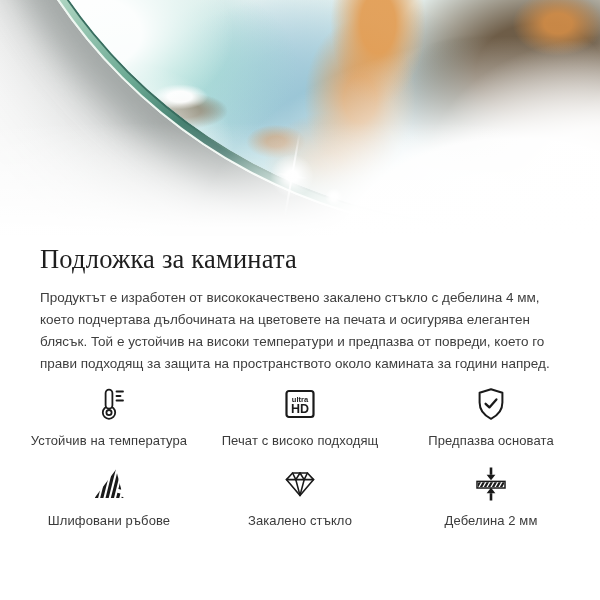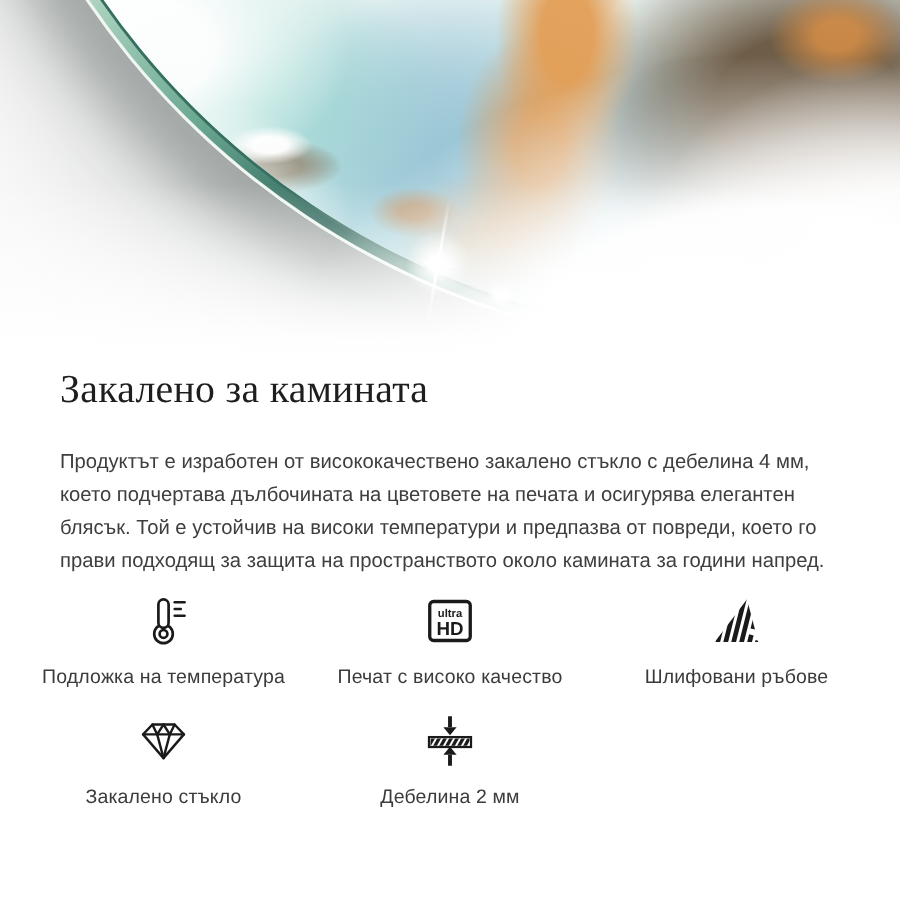--- a/index.html
+++ b/index.html
@@ -50,21 +50,21 @@
           background:linear-gradient(to bottom, rgba(255,255,255,0), #fff 45% 55%, rgba(255,255,255,0));}
   .sparkle .r2{position:absolute;left:-16px;top:-1.1px;width:32px;height:2.2px;
           background:linear-gradient(to right, rgba(255,255,255,0), #fff 45% 55%, rgba(255,255,255,0));}
   .mini-sparkle{position:absolute;left:325px;top:188px;width:18px;height:18px;border-radius:50%;
           background:radial-gradient(circle, rgba(255,255,255,0.95) 0 25%, rgba(255,255,255,0) 70%);}
 
   
   .content{padding:0 40px;}
   h1{margin:6px 0 0 0;font-family:"Liberation Serif",serif;font-weight:400;
      font-size:26.5px;line-height:35px;color:#1e1e1e;letter-spacing:0.2px;}
-  .desc{margin:20px 0 0 0;width:528px;font-size:13.5px;line-height:22px;color:#3e3e3e;}
+  .desc{margin:10px 0 0 0;width:528px;font-size:13.5px;line-height:22px;color:#3e3e3e;}
 
   
   .features{margin:9px -24px 0 -24px;display:grid;grid-template-columns:186px 196px 186px;
      justify-content:space-between;row-gap:16px;}
   .feature{display:flex;flex-direction:column;align-items:center;}
   .icon-box{height:44px;display:flex;align-items:flex-start;justify-content:center;}
   .feature-label{margin-top:5px;font-size:13px;color:#3b3b3b;text-align:center;letter-spacing:0.1px;}
   svg.icn{display:block;}
   .icn *{vector-effect:none;}
 </style>
@@ -82,51 +82,60 @@
     <div class="fade"></div>
     <div class="sparkle">
       <i class="glow"></i>
         <i class="r1"></i>
         <i class="r2"></i>
     </div>
     <div class="mini-sparkle"></div>
   </section>
 
   <section class="content">
-    <h1><span>Закалено за камината</span><br></h1>
+    <h1><span>Подложка за камината</span><br></h1>
 
     <p class="desc">Продуктът е изработен от висококачествено закалено стъкло с дебелина 4 мм, което подчертава дълбочината на цветовете на печата и осигурява елегантен блясък. Той е устойчив на високи температури и предпазва от повреди, което го прави подходящ за защита на пространството около камината за години напред.</p>
 
     <div class="features">
 
       <div class="feature">
         <div class="icon-box">
           <svg class="icn" width="40" height="40" viewBox="0 0 40 40" fill="none" stroke="#1a1a1a" stroke-width="1.8" stroke-linecap="round">
             <circle cx="20" cy="28.6" r="6.2"></circle>
             <rect x="16.6" y="5.6" width="6.8" height="19" rx="3.4" fill="#ffffff"></rect>
             <circle cx="20" cy="28.6" r="2.6"></circle>
             <line x1="27.5" y1="7.5" x2="34" y2="7.5"></line>
             <line x1="27.5" y1="12" x2="31.5" y2="12"></line>
             <line x1="27.5" y1="16.5" x2="34" y2="16.5"></line>
           </svg>
         </div>
-        <div class="feature-label">Подложка на температура</div>
+        <div class="feature-label">Устойчив на температура</div>
       </div>
 
       <div class="feature">
         <div class="icon-box">
           <svg class="icn" width="40" height="40" viewBox="0 0 40 40" fill="none">
             <rect x="6.5" y="7" width="27" height="26" rx="2.5" stroke="#1a1a1a" stroke-width="2.2"></rect>
             <text x="20" y="17.5" text-anchor="middle" fill="#1a1a1a" font-family="Liberation Sans, sans-serif" font-size="7.5" font-weight="700">ultra</text>
             <text x="20" y="29" text-anchor="middle" fill="#1a1a1a" font-family="Liberation Sans, sans-serif" font-size="12.5" font-weight="700">HD</text>
           </svg>
         </div>
-        <div class="feature-label">Печат с високо качество</div>
+        <div class="feature-label">Печат с високо подходящ</div>
       </div>
 
+      <div class="feature">
+        <div class="icon-box">
+          <svg class="icn" width="40" height="40" viewBox="0 0 40 40" fill="none" stroke="#1a1a1a" stroke-width="2" stroke-linejoin="round" stroke-linecap="round">
+            <path d="M20 5.2 L31.4 8.8 V18.6 C31.4 26.2 26.7 31.6 20 34.8 C13.3 31.6 8.6 26.2 8.6 18.6 V8.8 Z"></path>
+            <path d="M14.6 19.8 L18.4 23.4 L25.4 15.4" stroke-width="2.3"></path>
+          </svg>
+        </div>
+        <div class="feature-label">Предпазва основата</div>
+      </div>
 
       <div class="feature">
         <div class="icon-box">
           <svg class="icn" width="40" height="40" viewBox="0 0 40 40">
             <defs>
               <clipPath id="triClip">
                   <path d="M5.5 34 L27 5.5 L34.5 34 Z"></path>
                 </clipPath>
             </defs>
             <g clip-path="url(#triClip)" stroke="#1a1a1a" stroke-width="3.1">

